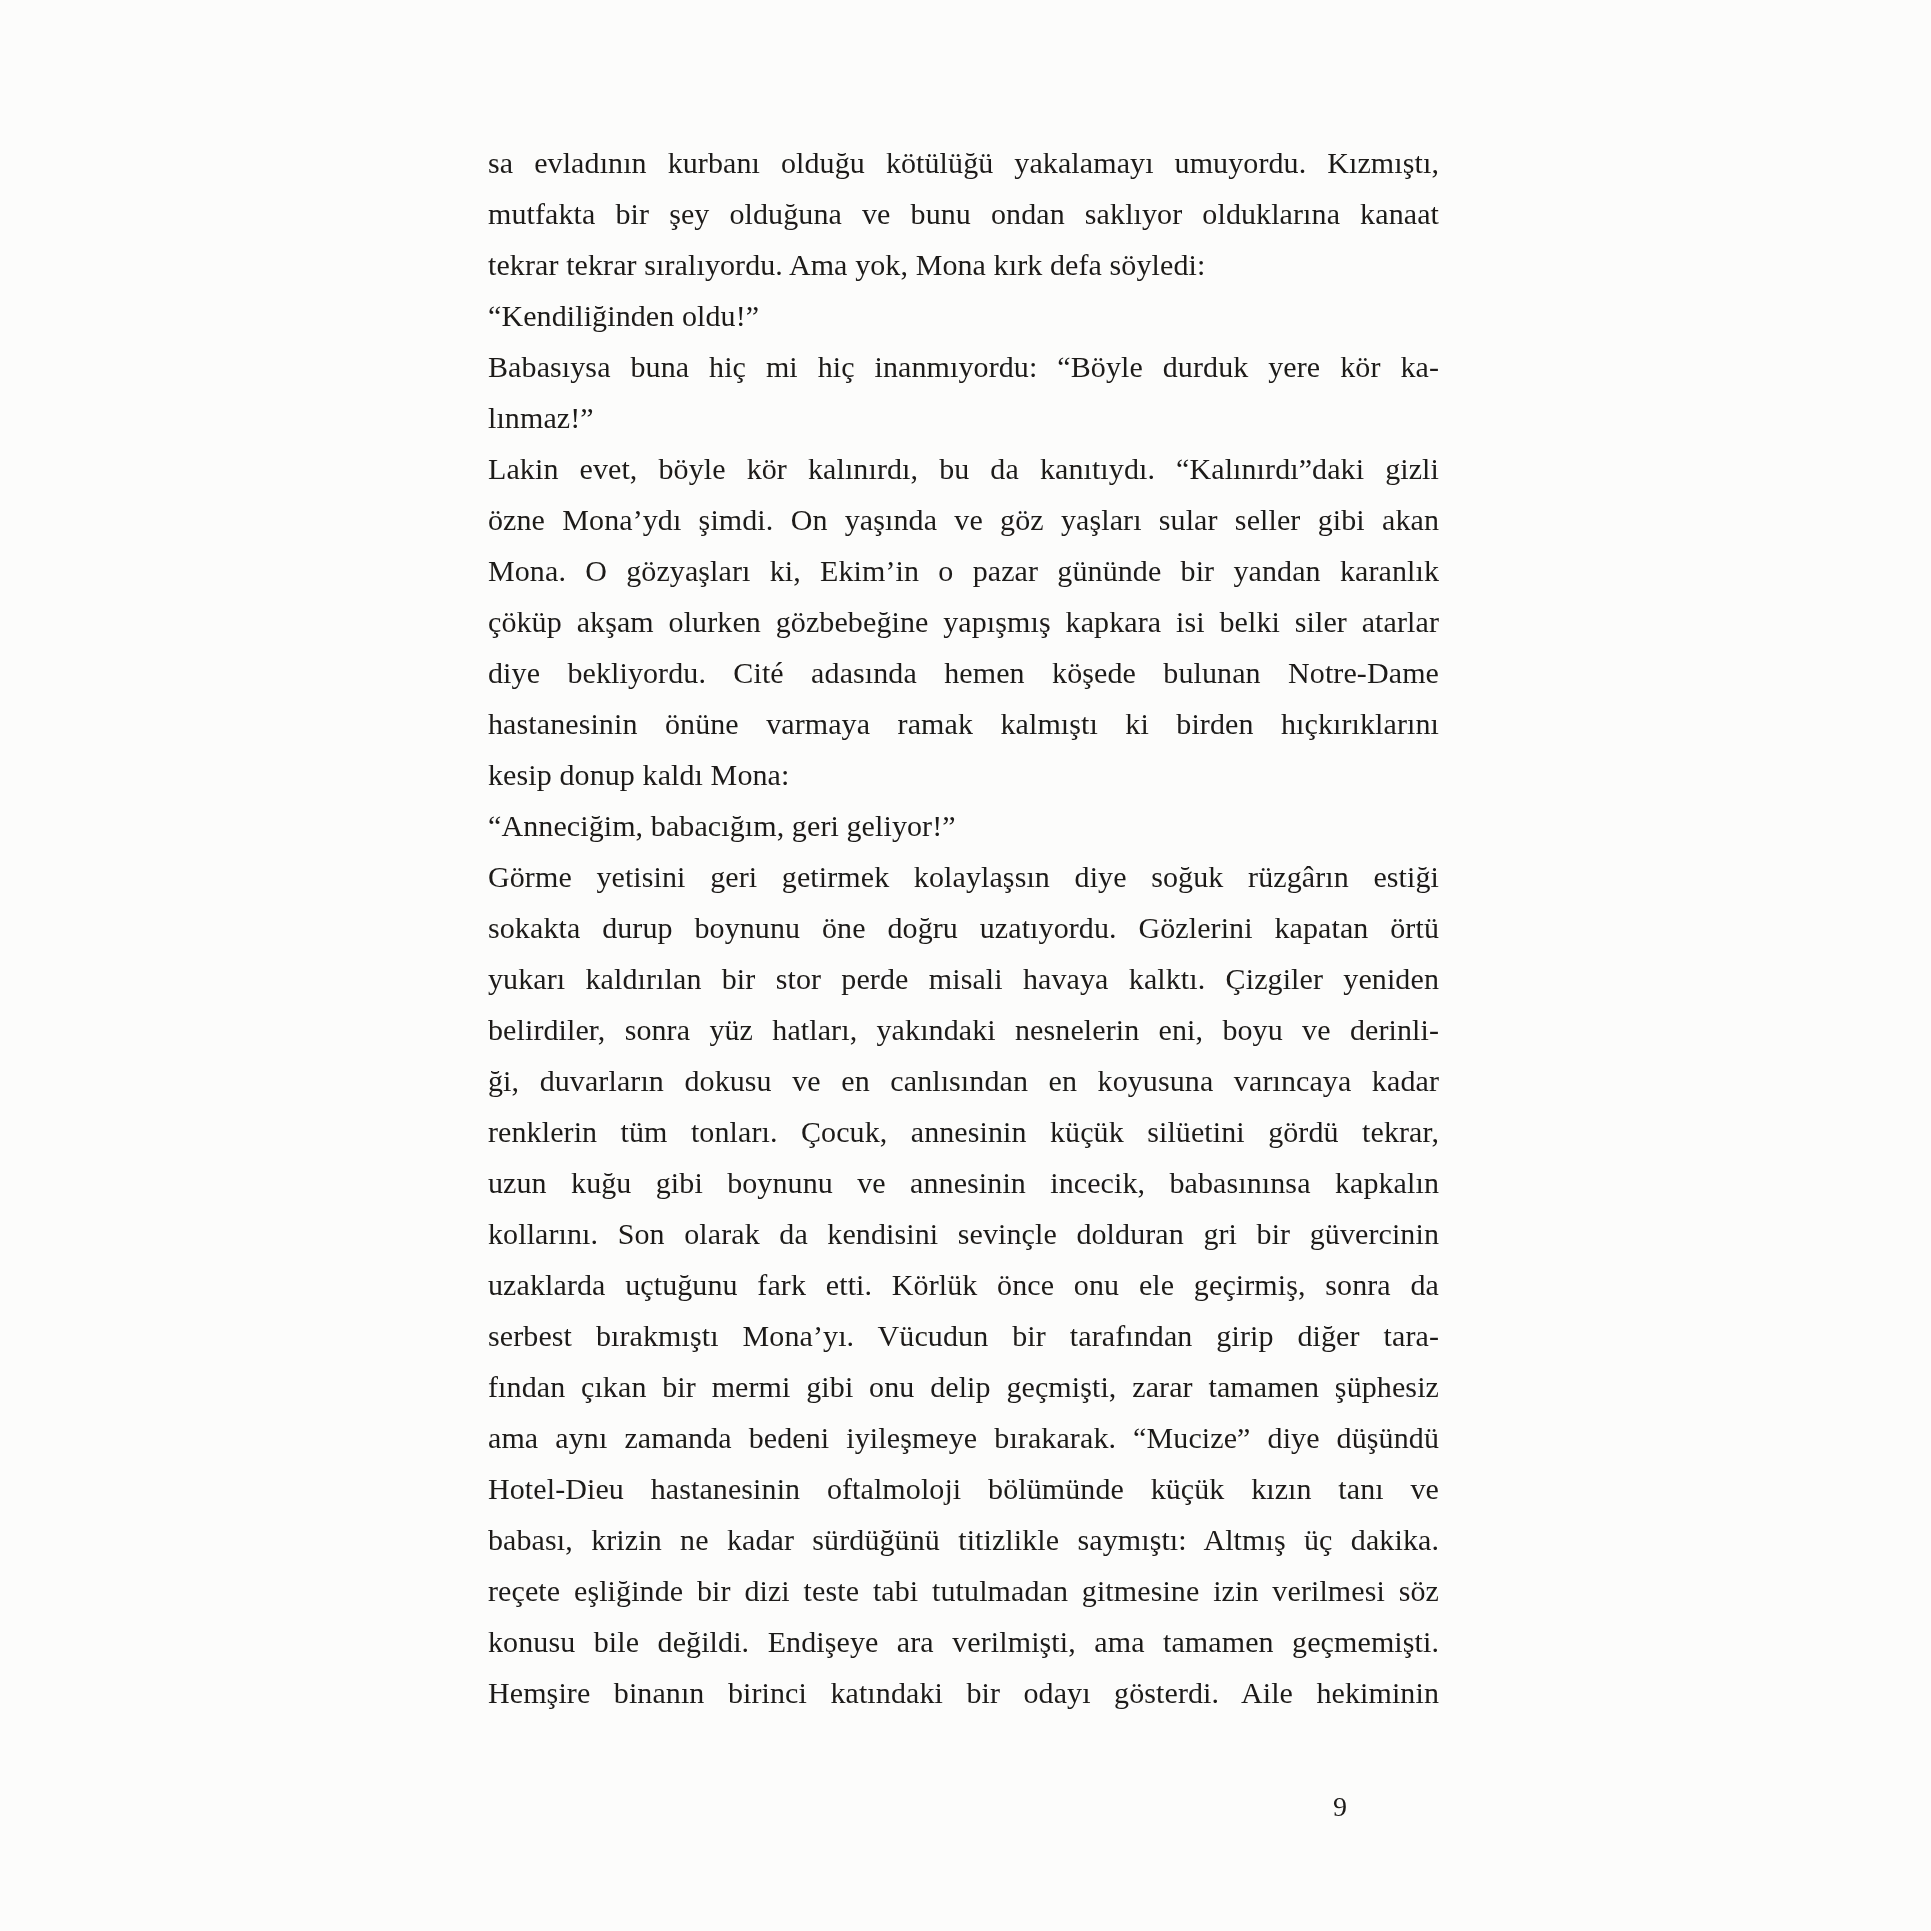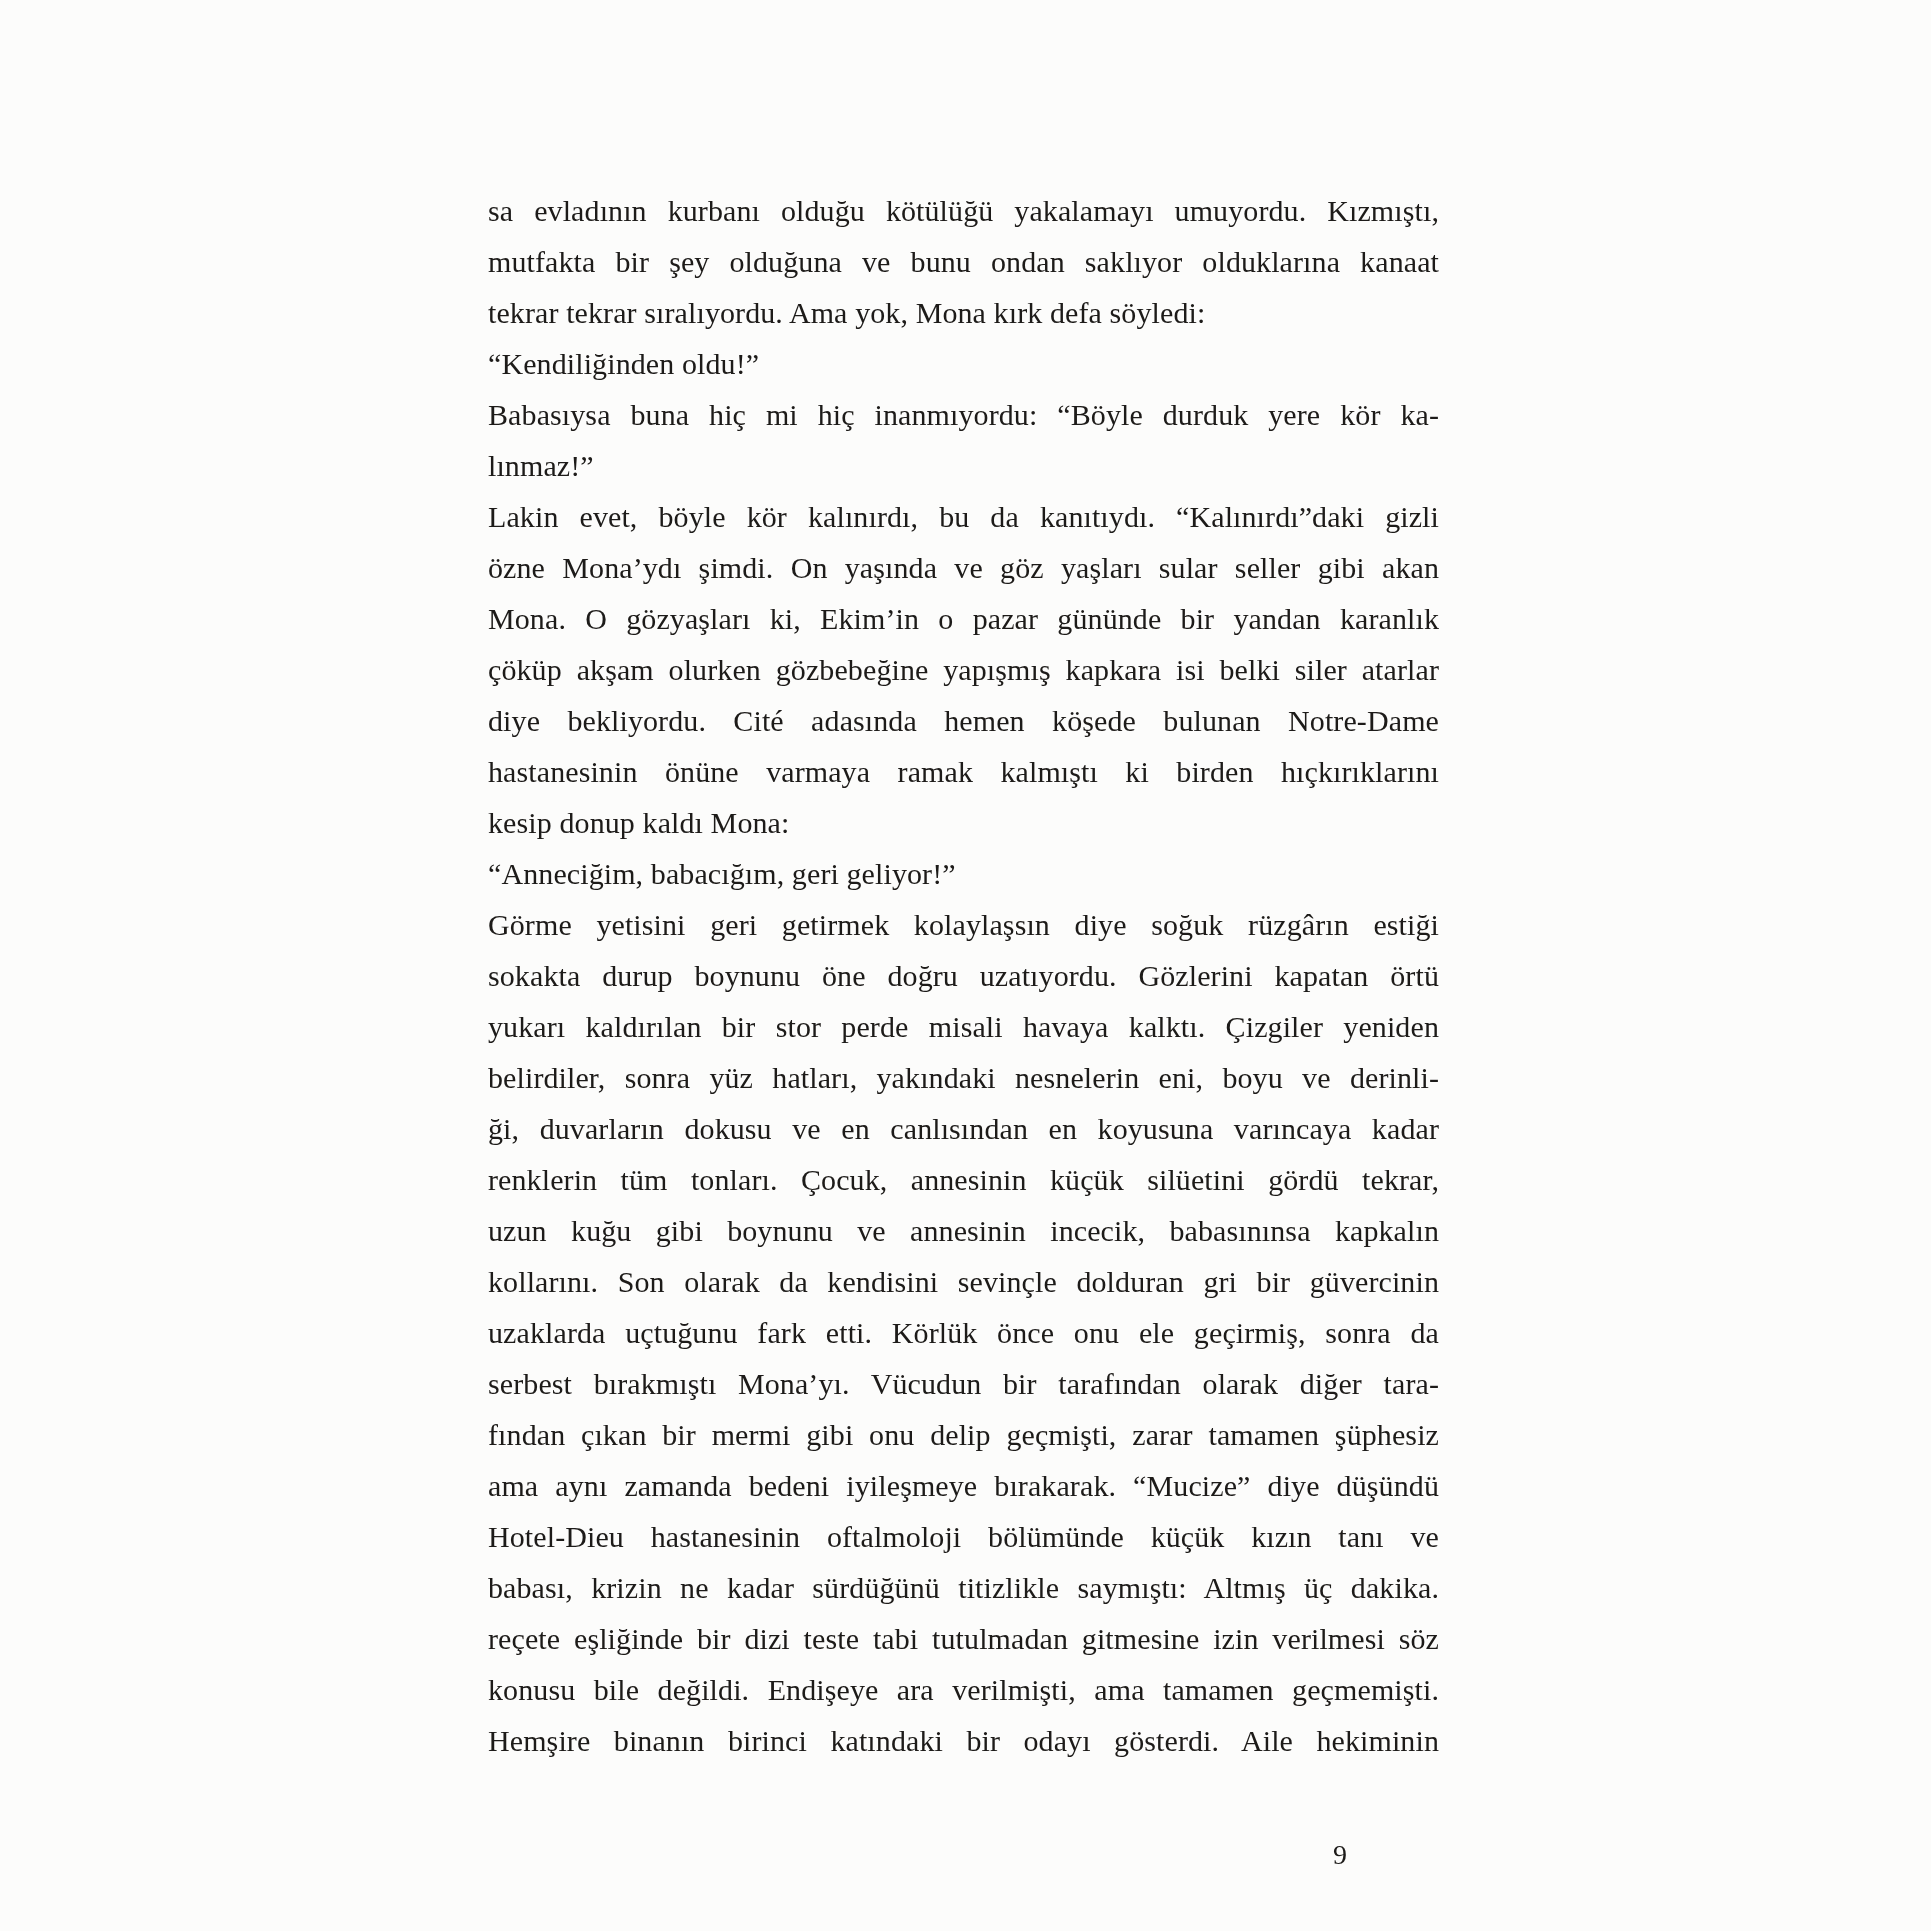--- a/index.html
+++ b/index.html
@@ -11,21 +11,20 @@
     height: 1931px;
     position: relative;
     background: #fcfcfb;
     font-family: "Liberation Serif", "DejaVu Serif", serif;
     color: #1d1b19;
     overflow: hidden;
   }
   .book-page {
     position: absolute;
     inset: 0;
-    margin-top: 48px;
   }
   .text-block {
     position: absolute;
     left: 488px;
     top: 137px;
     width: 951px;
     font-size: 30px;
     line-height: 51px;
     letter-spacing: 0.1px;
   }
@@ -72,21 +71,21 @@
       <div class="text-line line-end">“Anneciğim, babacığım, geri geliyor!”</div>
       <div class="text-line">Görme yetisini geri getirmek kolaylaşsın diye soğuk rüzgârın estiği</div>
       <div class="text-line">sokakta durup boynunu öne doğru uzatıyordu. Gözlerini kapatan örtü</div>
       <div class="text-line">yukarı kaldırılan bir stor perde misali havaya kalktı. Çizgiler yeniden</div>
       <div class="text-line">belirdiler, sonra yüz hatları, yakındaki nesnelerin eni, boyu ve derinli-</div>
       <div class="text-line">ği, duvarların dokusu ve en canlısından en koyusuna varıncaya kadar</div>
       <div class="text-line">renklerin tüm tonları. Çocuk, annesinin küçük silüetini gördü tekrar,</div>
       <div class="text-line">uzun kuğu gibi boynunu ve annesinin incecik, babasınınsa kapkalın</div>
       <div class="text-line">kollarını. Son olarak da kendisini sevinçle dolduran gri bir güvercinin</div>
       <div class="text-line">uzaklarda uçtuğunu fark etti. Körlük önce onu ele geçirmiş, sonra da</div>
-      <div class="text-line">serbest bırakmıştı Mona’yı. Vücudun bir tarafından olarak diğer tara-</div>
+      <div class="text-line">serbest bırakmıştı Mona’yı. Vücudun bir tarafından girip diğer tara-</div>
       <div class="text-line">fından çıkan bir mermi gibi onu delip geçmişti, zarar tamamen şüphesiz</div>
       <div class="text-line">ama aynı zamanda bedeni iyileşmeye bırakarak. “Mucize” diye düşündü</div>
       <div class="text-line">Hotel-Dieu hastanesinin oftalmoloji bölümünde küçük kızın tanı ve</div>
       <div class="text-line">babası, krizin ne kadar sürdüğünü titizlikle saymıştı: Altmış üç dakika.</div>
       <div class="text-line">reçete eşliğinde bir dizi teste tabi tutulmadan gitmesine izin verilmesi söz</div>
       <div class="text-line">konusu bile değildi. Endişeye ara verilmişti, ama tamamen geçmemişti.</div>
       <div class="text-line">Hemşire binanın birinci katındaki bir odayı gösterdi. Aile hekiminin</div>
     </div>
 
   <div class="page-number">9</div>

